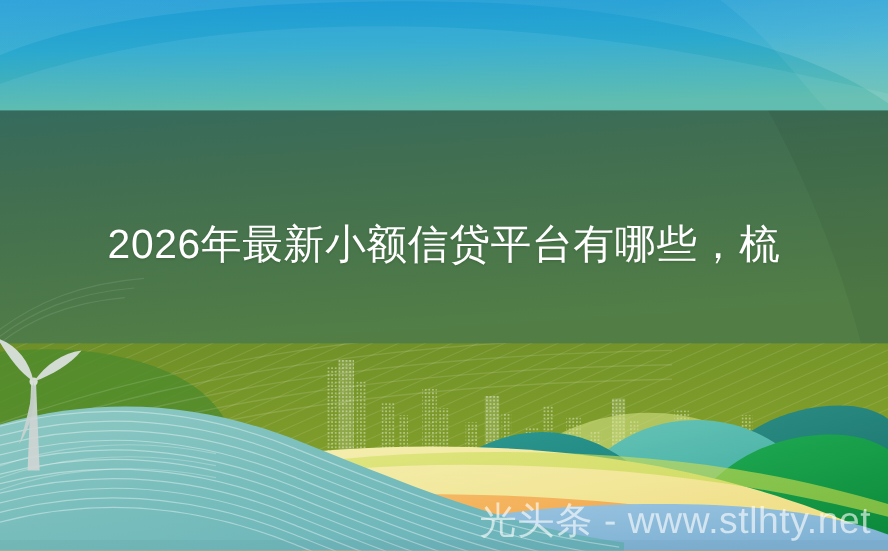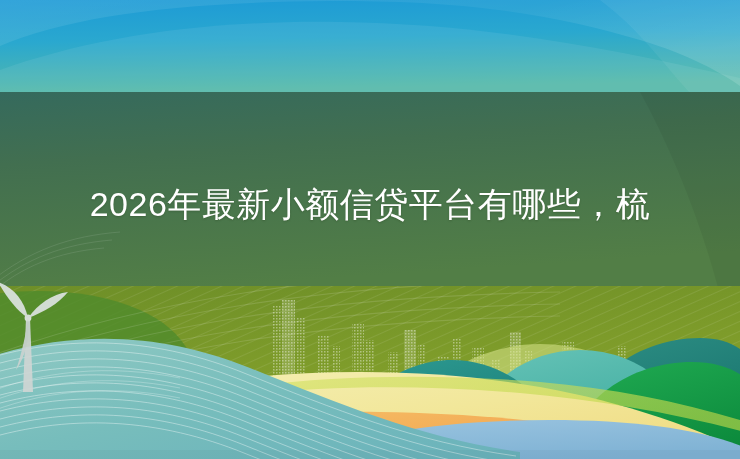--- a/index.html
+++ b/index.html
@@ -315,14 +315,15 @@
       <path d="M28,318 C26,334 22,352 16,370 C26,356 30,336 28,318 Z" fill="#cbd3d1"></path>
     </g>
 
     <rect x="0" y="450" width="740" height="9" fill="#000000" fill-opacity="0.03"></rect>
   </svg>
 
   <div id="title-block">
     <span class="title-line">2026年最新小额信贷平台有哪些，梳</span>
   </div>
 
+  <div id="watermark">光头条 - www.stlhty.net</div>
 
 </div>
 
 </body></html>

